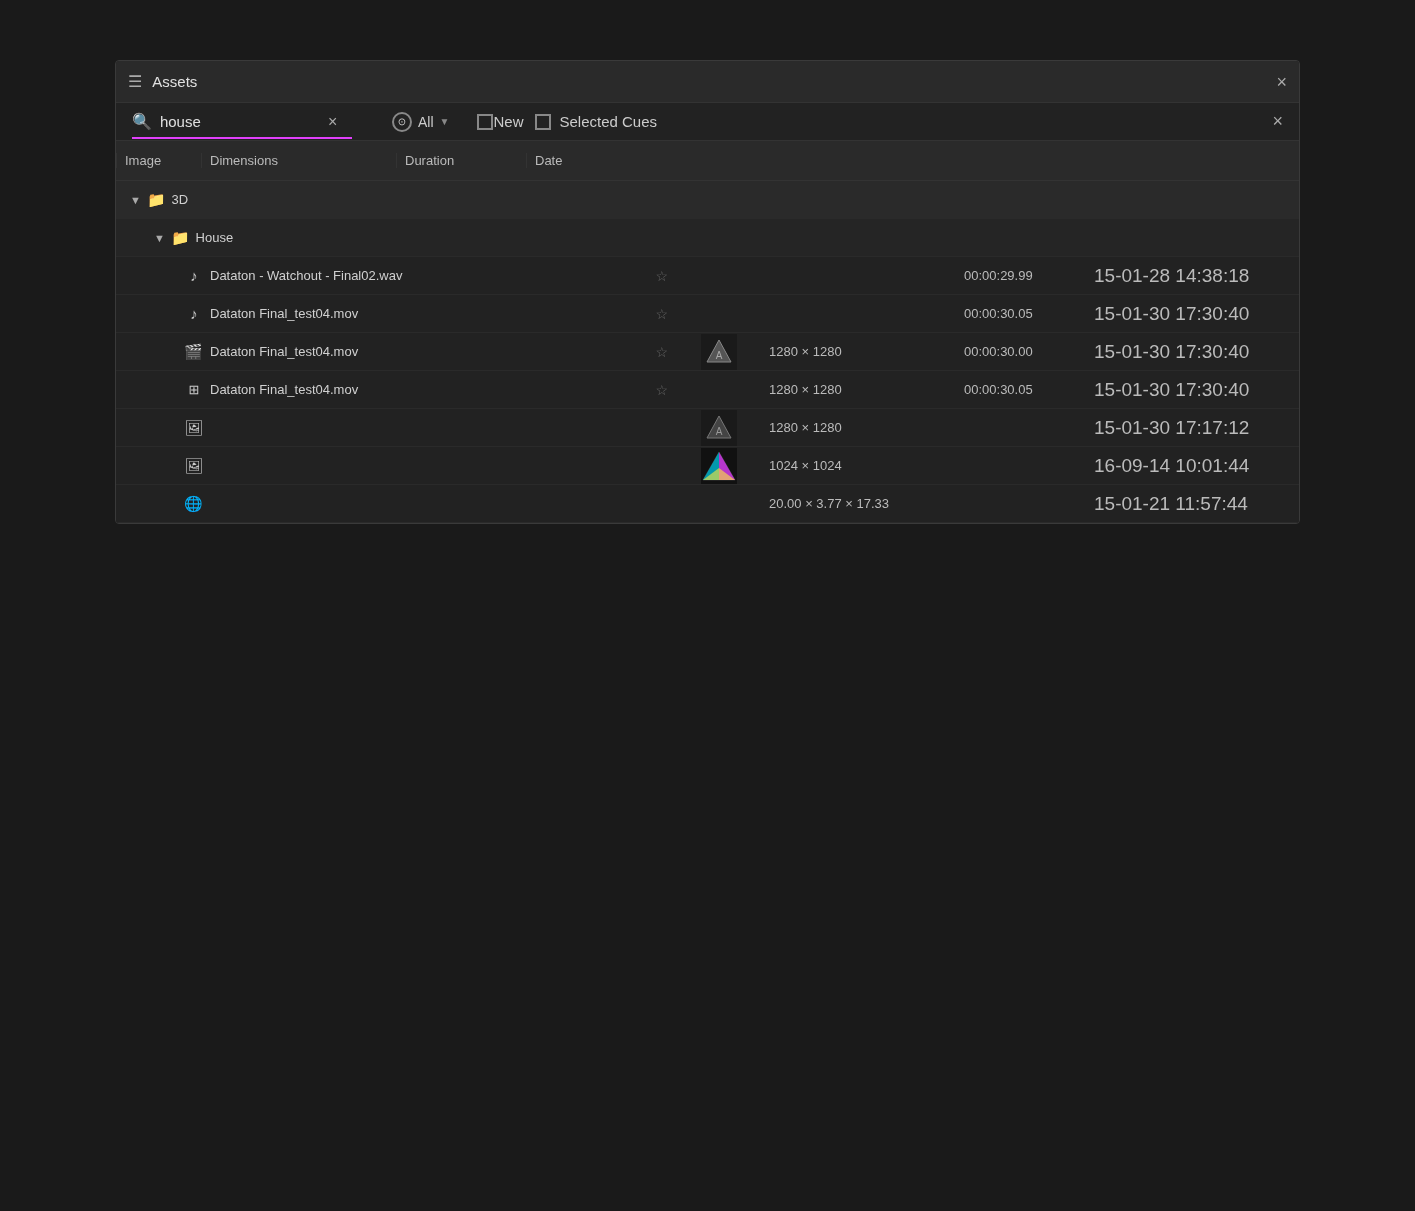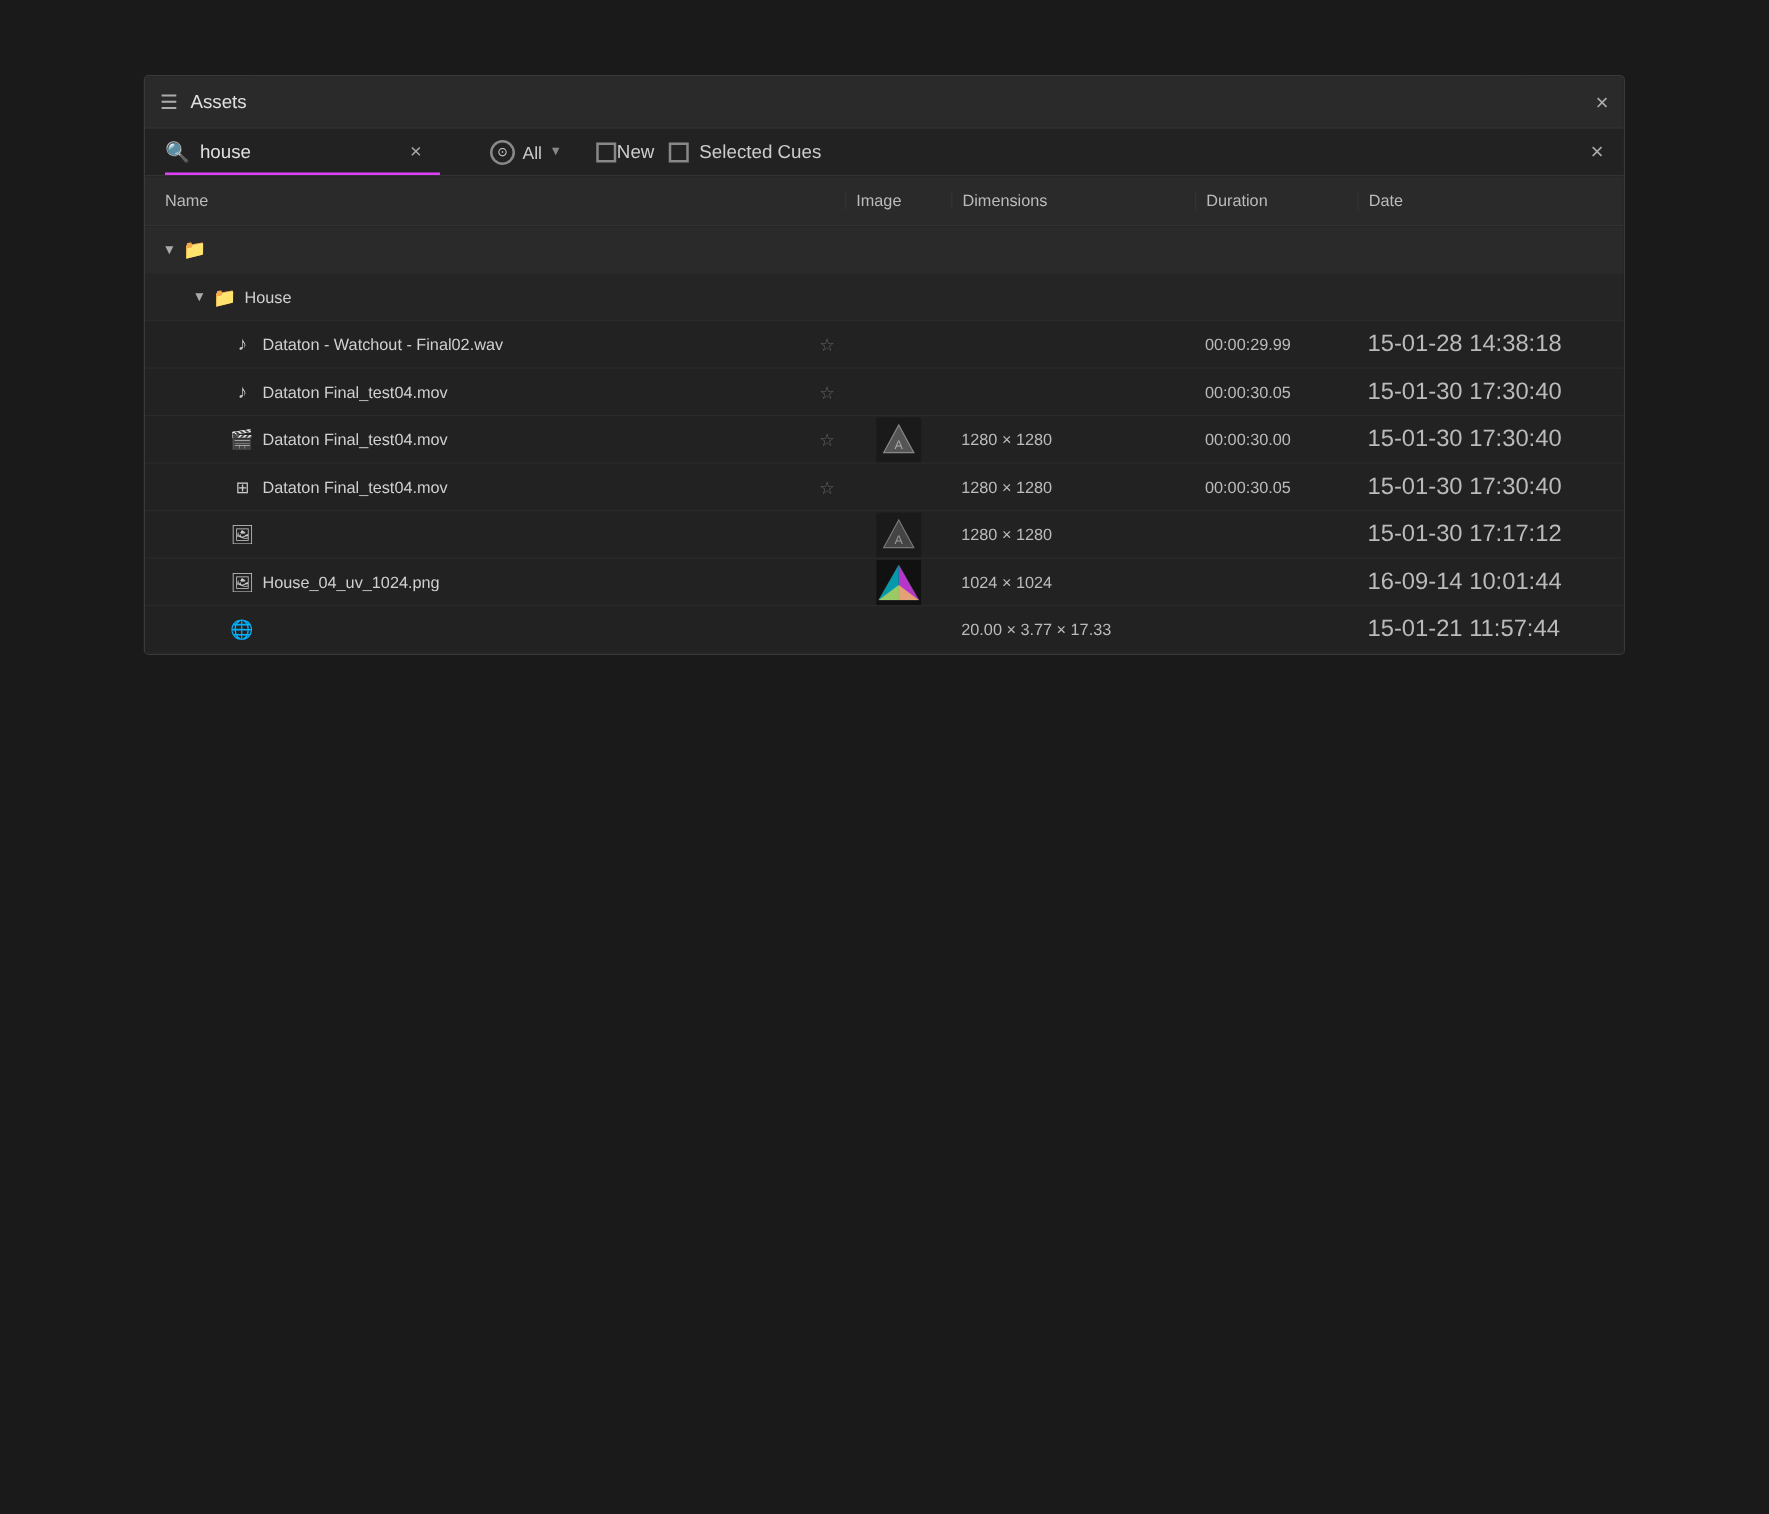--- a/index.html
+++ b/index.html
@@ -317,34 +317,34 @@
       <span>New</span>
     </div>
     <div class="selected-cues-btn">
       <div class="checkbox-empty"></div>
       <span>Selected Cues</span>
     </div>
     <span class="second-close">×</span>
   </div>
 
   <div class="col-headers">
-    <div class="col-name">Name</div>
     <div class="col-image">Image</div>
     <div class="col-dimensions">Dimensions</div>
     <div class="col-duration">Duration</div>
     <div class="col-date">Date</div>
   </div>
 
   <div class="file-tree">
 
     <div class="tree-row folder-row-3d">
       <div class="row-left">
         <span class="indent-0"></span>
         <span class="chevron-icon">▼</span>
         <span class="folder-icon">📁</span>
+        <span class="row-name">3D</span>
       </div>
       <div class="row-image"></div>
       <div class="row-dimensions"></div>
       <div class="row-duration"></div>
       <div class="row-date"></div>
     </div>
 
     <div class="tree-row folder-row-house">
       <div class="row-left">
         <span style="width:24px;display:inline-block;"></span>
@@ -430,21 +430,20 @@
       </div>
       <div class="row-dimensions">1280 × 1280</div>
       <div class="row-duration"></div>
       <div class="row-date">15-01-30 17:17:12</div>
     </div>
 
     <div class="tree-row">
       <div class="row-left">
         <span style="width:54px;display:inline-block;"></span>
         <span class="file-icon">🖼</span>
-        <span class="row-name">House_04_uv_1024.png</span>
       </div>
       <div class="row-image">
         <svg class="thumb-colorful" viewBox="0 0 36 36">
           <rect width="36" height="36" fill="#111"></rect>
           <polygon points="18,4 34,32 2,32" fill="none" stroke="#555" stroke-width="0.5"></polygon>
           <polygon points="18,4 34,32 18,32" fill="#e040fb" opacity="0.8"></polygon>
           <polygon points="18,4 2,32 18,32" fill="#00bcd4" opacity="0.8"></polygon>
           <polygon points="18,20 34,32 2,32" fill="#ffeb3b" opacity="0.6"></polygon>
         </svg>
       </div>

